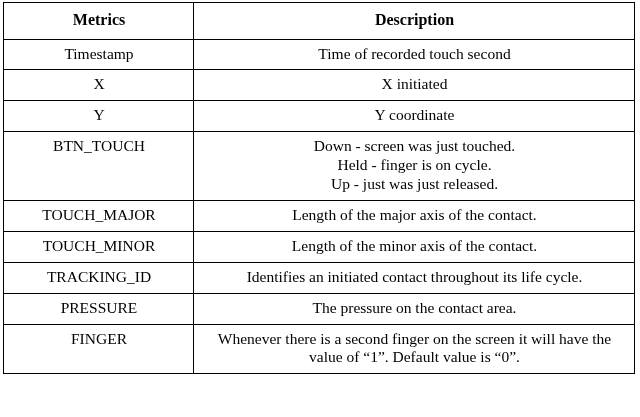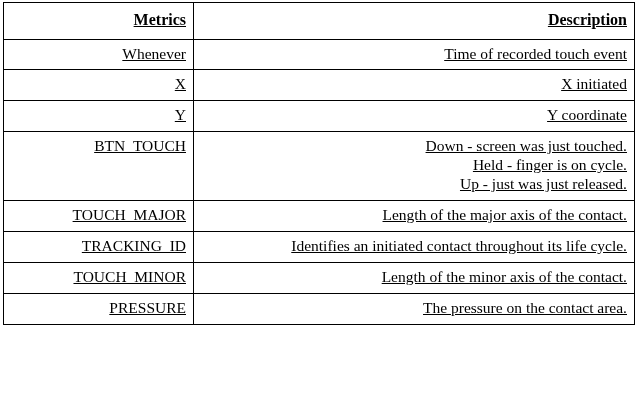--- a/index.html
+++ b/index.html
@@ -27,26 +27,25 @@
     margin: 2px 0 0 3px;
     background: #ffffff;
   }
   table.metrics-table col.col-metric { width: 190px; }
   table.metrics-table col.col-desc { width: 441px; }
 
   table.metrics-table th,
   table.metrics-table td {
     border: 1px solid #000000;
     vertical-align: top;
-    text-align: right;
+    text-align: center;
     padding: 5px 7px 6px 8px;
     font-size: 15.5px;
     line-height: 1.22;
     font-weight: normal;
-    text-decoration: underline;
   }
   table.metrics-table thead th {
     font-weight: bold;
     font-size: 16px;
     padding-top: 7px;
     padding-bottom: 9px;
   }
   .cell-lines > span {
     display: block;
     white-space: pre-wrap;
@@ -66,23 +65,23 @@
       <col class="col-desc">
     </colgroup>
     <thead>
       <tr>
         <th>Metrics</th>
         <th>Description</th>
       </tr>
     </thead>
     <tbody>
       <tr>
-        <td>Whenever</td>
+        <td>Timestamp</td>
         <td class="cell-lines">
-          <span>Time of recorded touch event</span>
+          <span>Time of recorded touch second</span>
         </td>
       </tr>
       <tr>
         <td>X</td>
         <td class="cell-lines">
           <span>X initiated</span>
         </td>
       </tr>
       <tr>
         <td>Y</td>
@@ -98,32 +97,38 @@
           <span>Up - just was just released.</span>
         </td>
       </tr>
       <tr>
         <td>TOUCH_MAJOR</td>
         <td class="cell-lines">
           <span>Length of the major axis of the contact.</span>
         </td>
       </tr>
       <tr>
+        <td>TOUCH_MINOR</td>
+        <td class="cell-lines">
+          <span>Length of the minor axis of the contact.</span>
+        </td>
+      </tr>
+      <tr>
         <td>TRACKING_ID</td>
         <td class="cell-lines">
           <span>Identifies an initiated contact throughout its life cycle.</span>
-        </td>
-      </tr>
-      <tr>
-        <td>TOUCH_MINOR</td>
-        <td class="cell-lines">
-          <span>Length of the minor axis of the contact.</span>
         </td>
       </tr>
       <tr>
         <td>PRESSURE</td>
         <td class="cell-lines">
           <span>The pressure on the contact area.</span>
         </td>
       </tr>
+      <tr>
+        <td>FINGER</td>
+        <td class="cell-lines">
+          <span>Whenever there is a second finger on the screen it will have the value of “1”. Default value is “0”.</span>
+        </td>
+      </tr>
     </tbody>
   </table>
 </div>
 
 </body></html>

